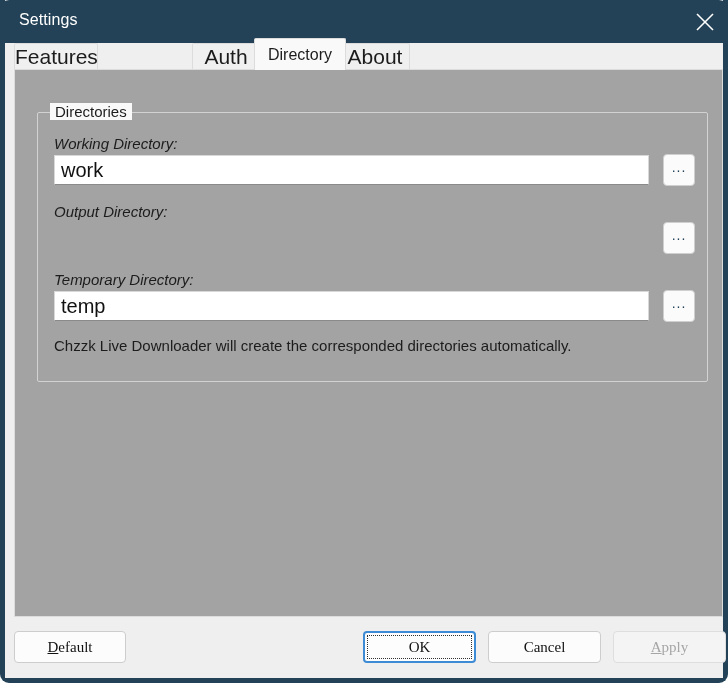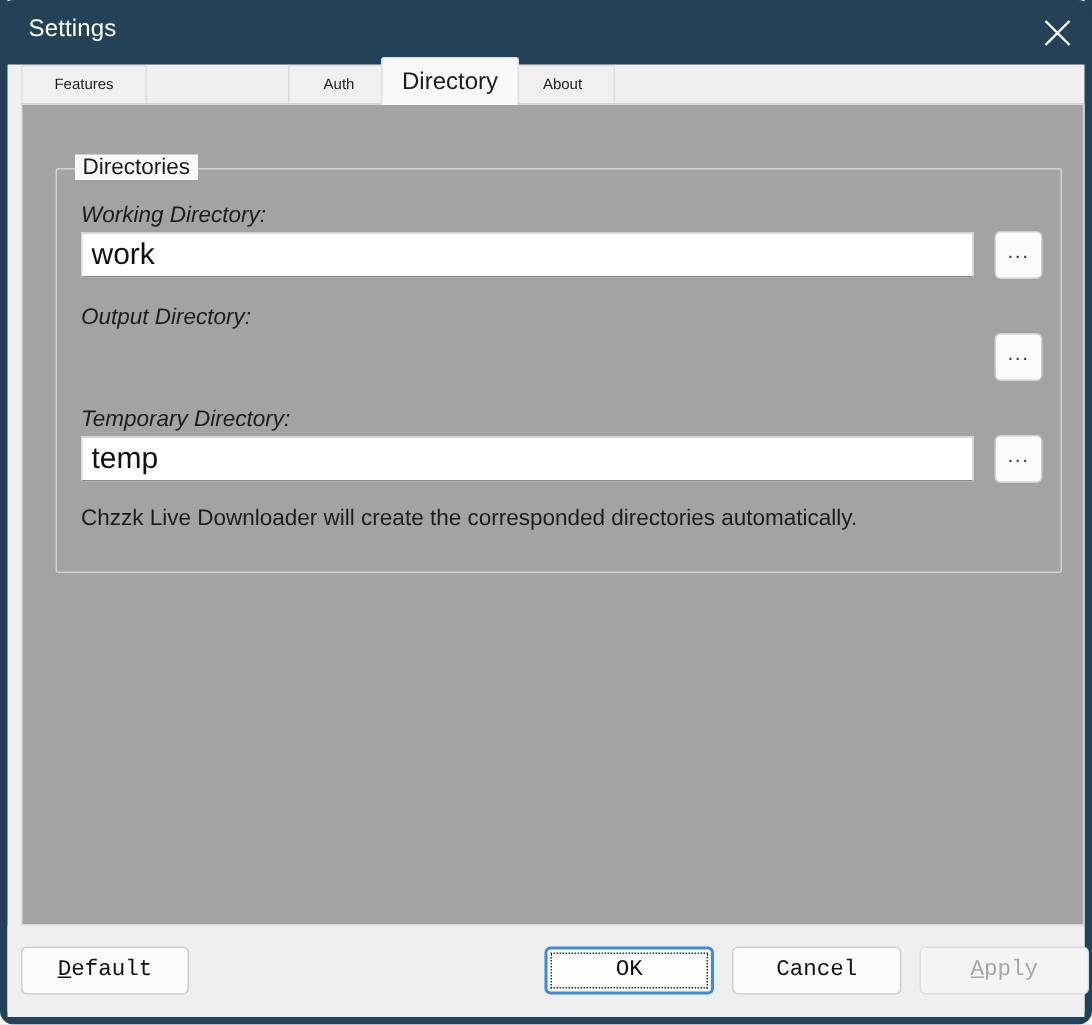--- a/index.html
+++ b/index.html
@@ -68,21 +68,21 @@
     height: 32px;
   }
   .tab {
     position: absolute;
     bottom: 0;
     box-sizing: border-box;
     background: #f0f0f0;
     border: 1px solid #dcdcdc;
     border-bottom: none;
     color: #1c1c1c;
-    font-size: 10px;
+    font-size: 21px;
     text-align: center;
     line-height: 26px;
     height: 27px;
     border-radius: 2px 2px 0 0;
     cursor: pointer;
     white-space: nowrap;
   }
   .tab.selected {
     background: #f9f9f9;
     border-color: #dcdcdc;
@@ -178,21 +178,21 @@
     height: 61px;
     background: #efefef;
   }
   .btn {
     position: absolute;
     box-sizing: border-box;
     height: 32px;
     background: #fcfcfc;
     border: 1px solid #cdcdcd;
     border-radius: 4px;
-    font-family: Liberation Mono, monospace;
+    font-family: Liberation Serif, serif;
     font-size: 15px;
     color: #111111;
     text-align: center;
     line-height: 30px;
     cursor: pointer;
     white-space: nowrap;
     padding: 0;
   }
   .btn.default-focus {
     border: 2px solid #3d8bd4;

